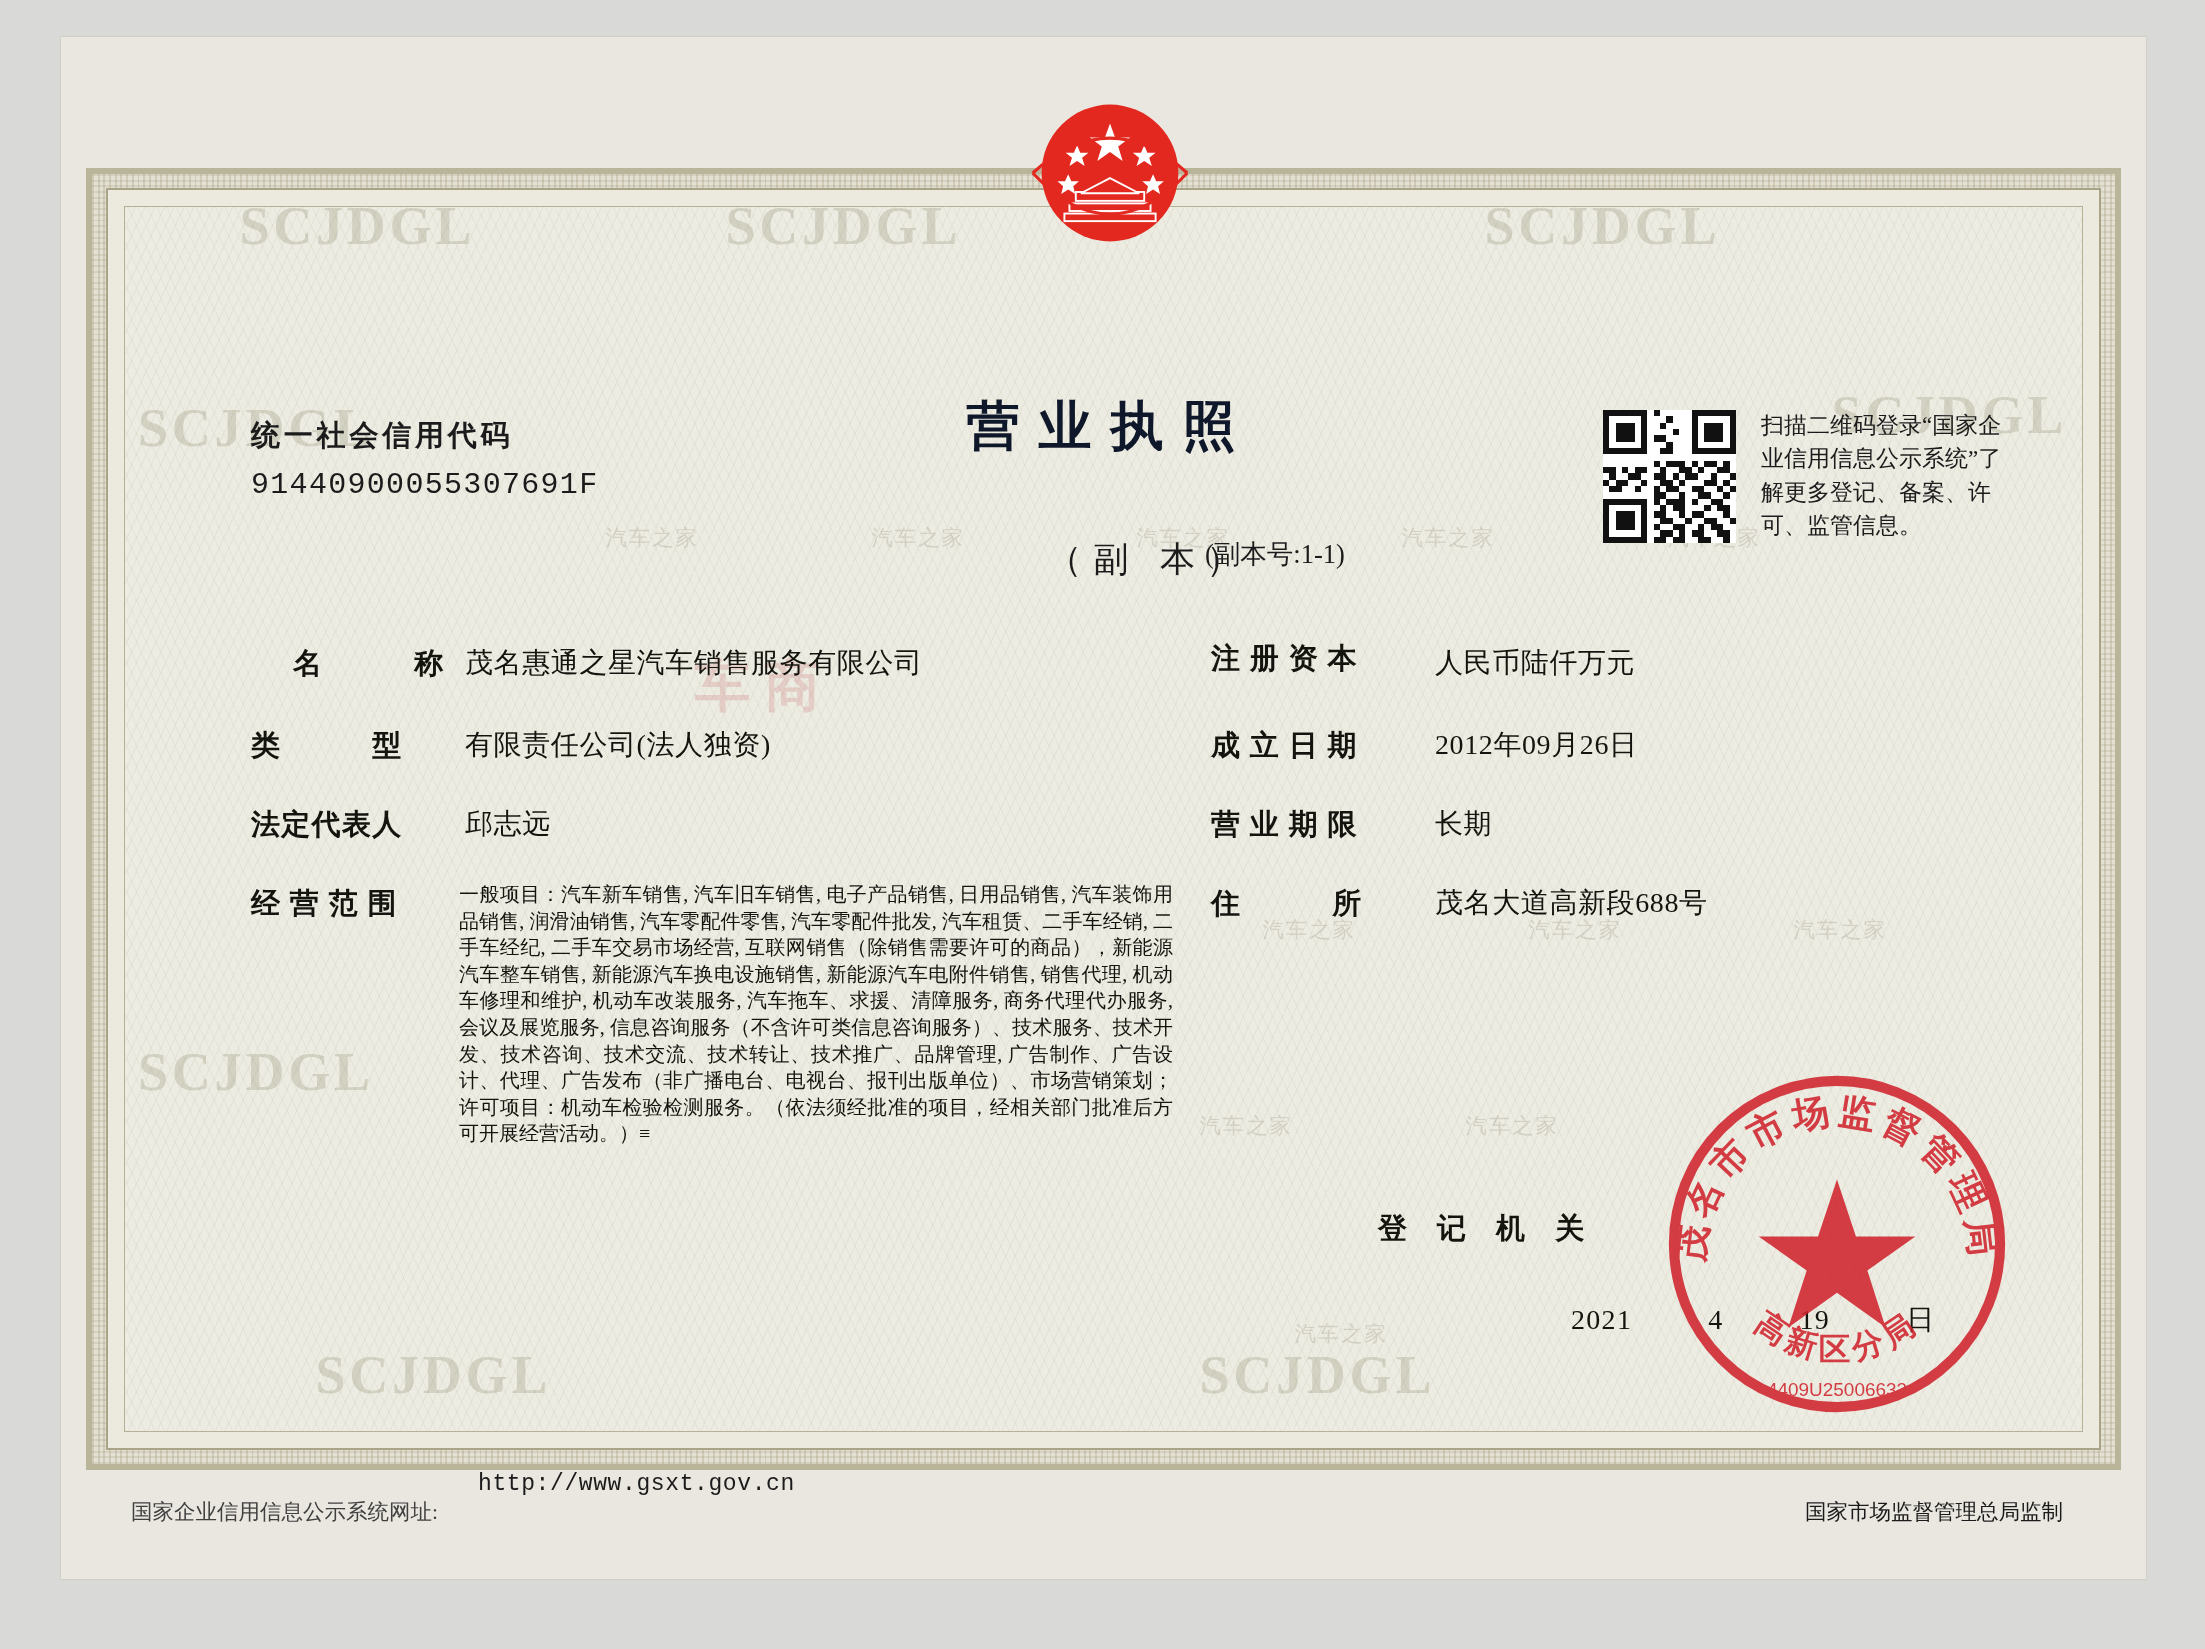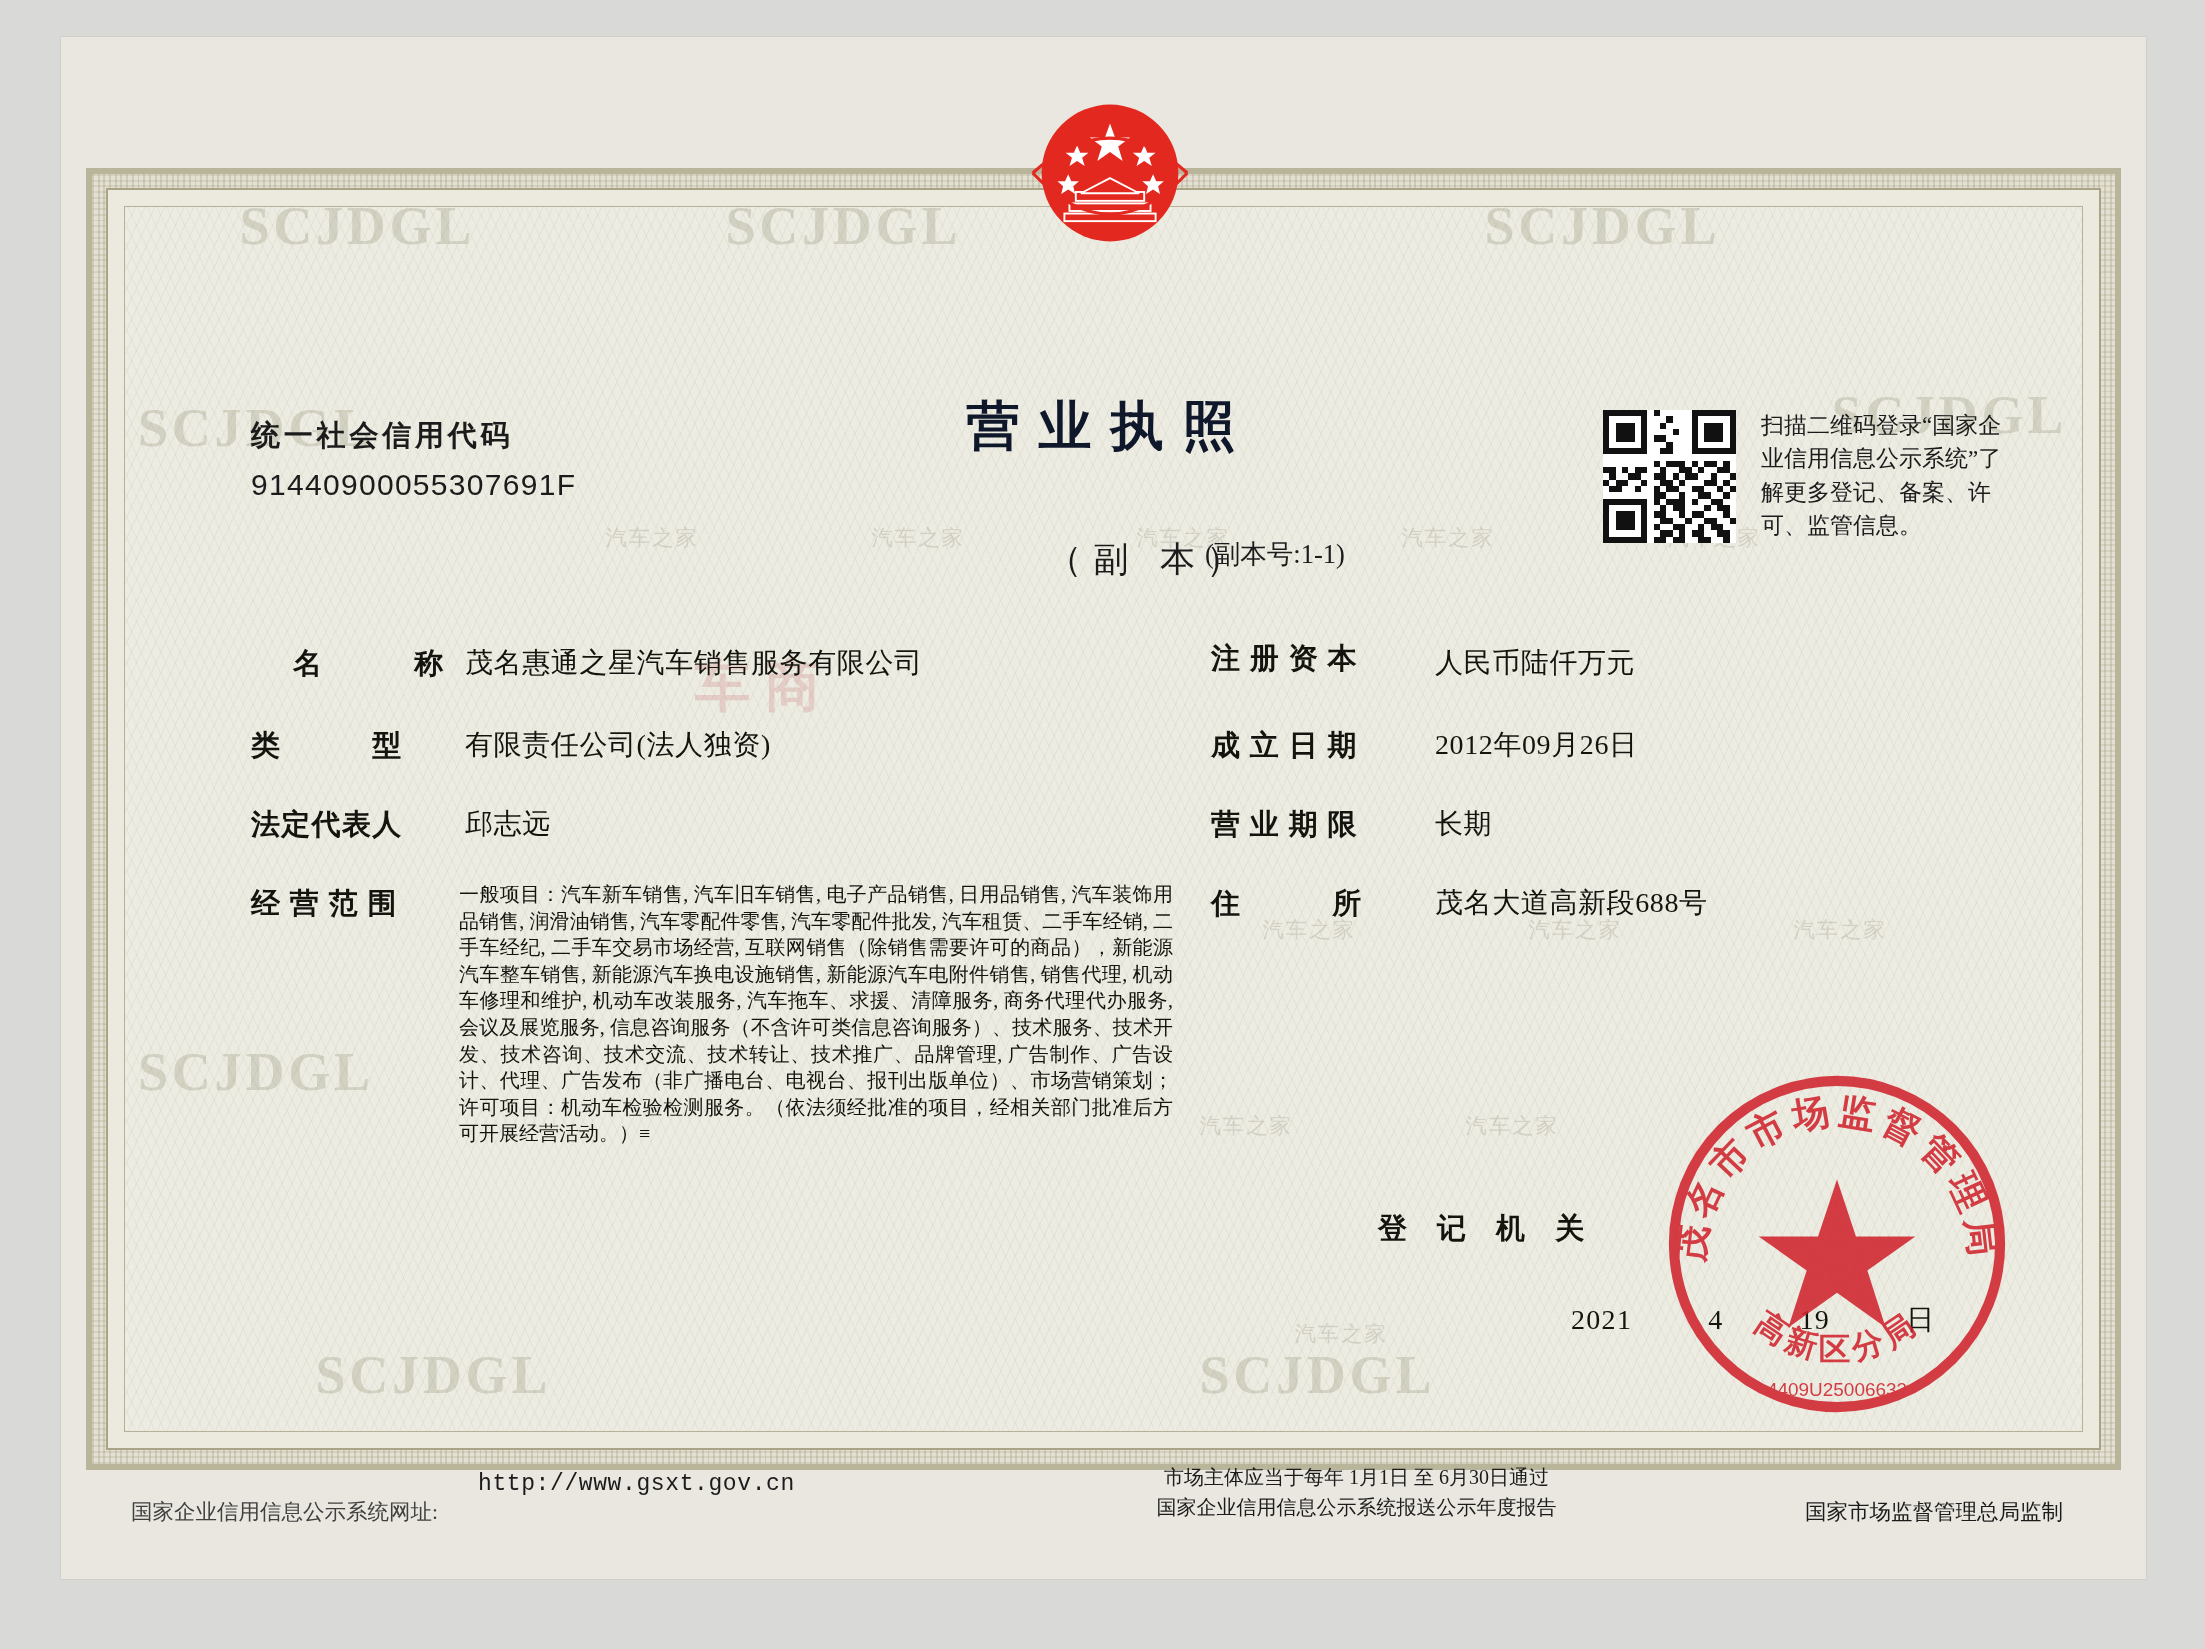--- a/index.html
+++ b/index.html
@@ -158,21 +158,21 @@
     color: #1b1b1b;
     z-index: 5;
   }
   .code-value {
     position: absolute;
     left: 190px;
     top: 431px;
     font-size: 30px;
     letter-spacing: 1.3px;
     color: #1b1b1b;
-    font-family: Liberation Sans, sans-serif;
+    font-family: Liberation Mono, monospace;
     z-index: 5;
   }
 
   
   .qr {
     position: absolute;
     left: 1542px;
     top: 373px;
     width: 133px;
     height: 133px;
@@ -496,21 +496,17 @@
         <path id="sealBot" d="M 95 330 A 195 195 0 0 0 465 330" fill="none"></path>
         <text font-size="50" font-weight="bold" fill="#d0202a" letter-spacing="8" font-family="'Liberation Serif',serif">
           <textPath href="#sealBot" startOffset="50%" text-anchor="middle">高新区分局</textPath>
         </text>
         <text x="280" y="520" font-size="30" fill="#d0202a" text-anchor="middle" font-family="'Liberation Sans',sans-serif">4409U25006633</text>
       </svg>
     </div>
 
     <div class="bottom-left">国家企业信用信息公示系统网址:</div>
     <div class="bottom-url">http://www.gsxt.gov.cn</div>
-    <div class="bottom-center">
-      <div>市场主体应当于每年 1月1日 至 6月30日通过</div>
-      <div>国家企业信用信息公示系统报送公示年度报告</div>
-    </div>
     <div class="bottom-right">国家市场监督管理总局监制</div>
 
   </div>
 </div>
 
 
 </body></html>

